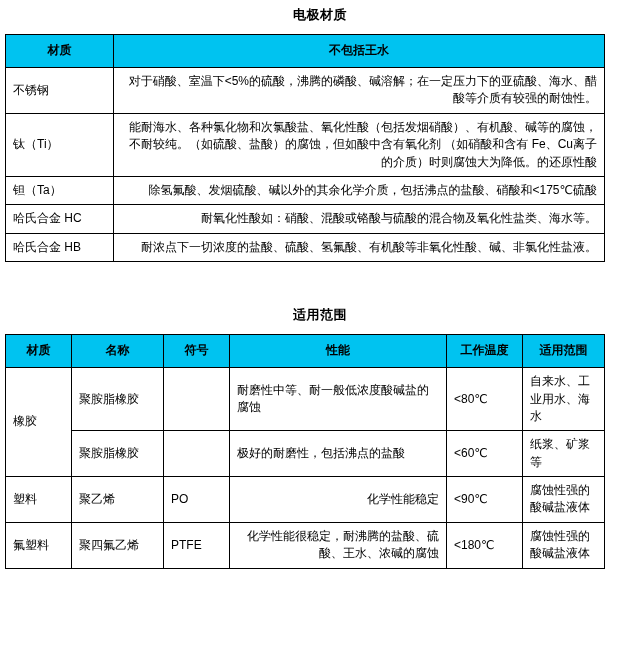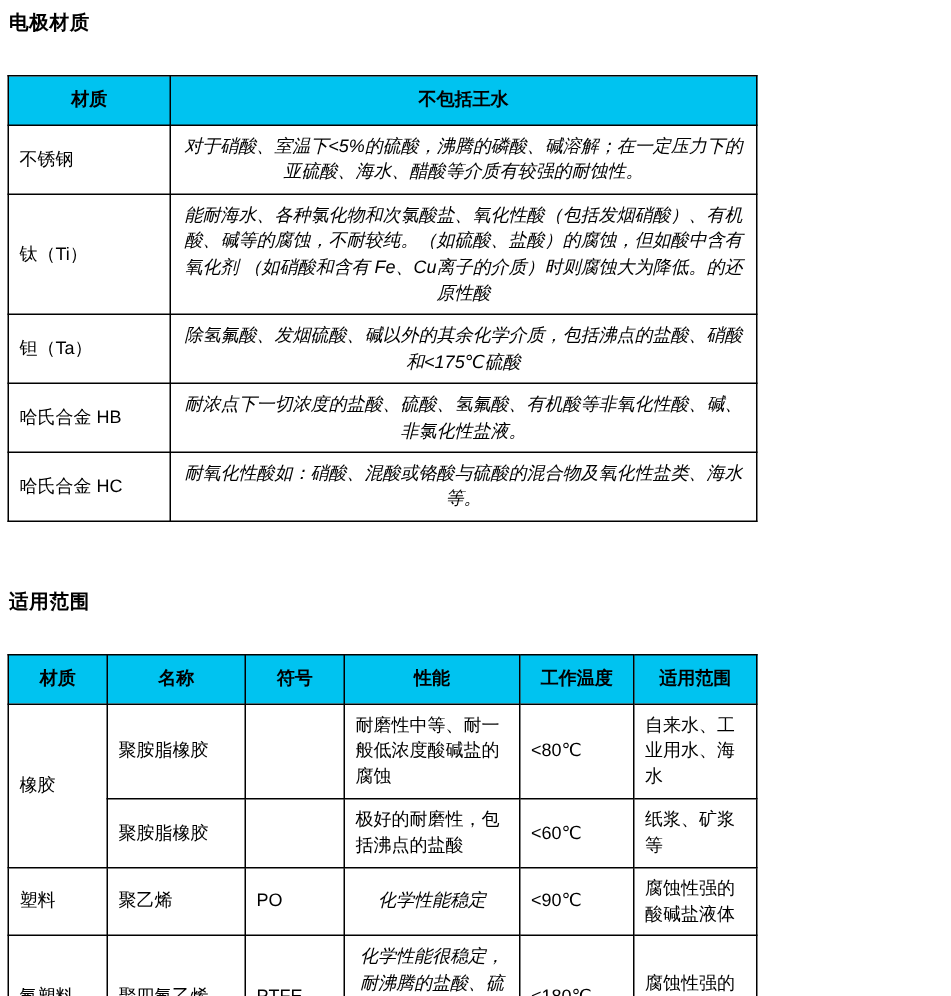--- a/index.html
+++ b/index.html
@@ -20,28 +20,29 @@
     width: 634px;
     height: 664px;
     box-sizing: border-box;
   }
   .section-title {
     font-size: 13px;
     font-weight: bold;
     color: #000000;
     margin: 6px 0 0 6px;
     letter-spacing: 0.5px;
+    text-align: center;
   }
   table {
     border-collapse: collapse;
     table-layout: fixed;
   }
   .tbl {
-    width: 500px;
-    margin: 26px 0 0 5px;
+    width: 600px;
+    margin: 10px 0 0 5px;
     border: 1px solid #000000;
   }
   .tbl td, .tbl th {
     border: 1px solid #000000;
     padding: 5px 7px;
     vertical-align: middle;
     font-size: 12px;
     line-height: 1.45;
     font-weight: normal;
   }
@@ -50,22 +51,21 @@
     color: #000000;
     font-weight: bold;
     text-align: center;
     height: 24px;
     padding: 4px 6px;
   }
   .ctr {
     text-align: left;
   }
   .lft {
-    text-align: center;
-    font-style: italic;
+    text-align: right;
   }
   .spacer {
     height: 38px;
   }
   .electrode-col1 { width: 108px; }
   .electrode-col2 { width: auto; }
 
   .lining-col1 { width: 66px; }
   .lining-col2 { width: 92px; }
   .lining-col3 { width: 66px; }
@@ -96,26 +96,26 @@
       </tr>
       <tr>
         <td class="ctr">钛（Ti）</td>
         <td class="lft">能耐海水、各种氯化物和次氯酸盐、氧化性酸（包括发烟硝酸）、有机酸、碱等的腐蚀，不耐较纯。（如硫酸、盐酸）的腐蚀，但如酸中含有氧化剂 （如硝酸和含有 Fe、Cu离子的介质）时则腐蚀大为降低。的还原性酸</td>
       </tr>
       <tr>
         <td class="ctr">钽（Ta）</td>
         <td class="lft">除氢氟酸、发烟硫酸、碱以外的其余化学介质，包括沸点的盐酸、硝酸和&lt;175℃硫酸</td>
       </tr>
       <tr>
+        <td class="ctr">哈氏合金 HC</td>
+        <td class="lft">耐氧化性酸如：硝酸、混酸或铬酸与硫酸的混合物及氧化性盐类、海水等。</td>
+      </tr>
+      <tr>
         <td class="ctr">哈氏合金 HB</td>
         <td class="lft">耐浓点下一切浓度的盐酸、硫酸、氢氟酸、有机酸等非氧化性酸、碱、非氯化性盐液。</td>
-      </tr>
-      <tr>
-        <td class="ctr">哈氏合金 HC</td>
-        <td class="lft">耐氧化性酸如：硝酸、混酸或铬酸与硫酸的混合物及氧化性盐类、海水等。</td>
       </tr>
     </tbody>
   </table>
 
   <div class="spacer"></div>
 
   <div class="section-title">适用范围</div>
 
   <table class="tbl">
     <colgroup>

